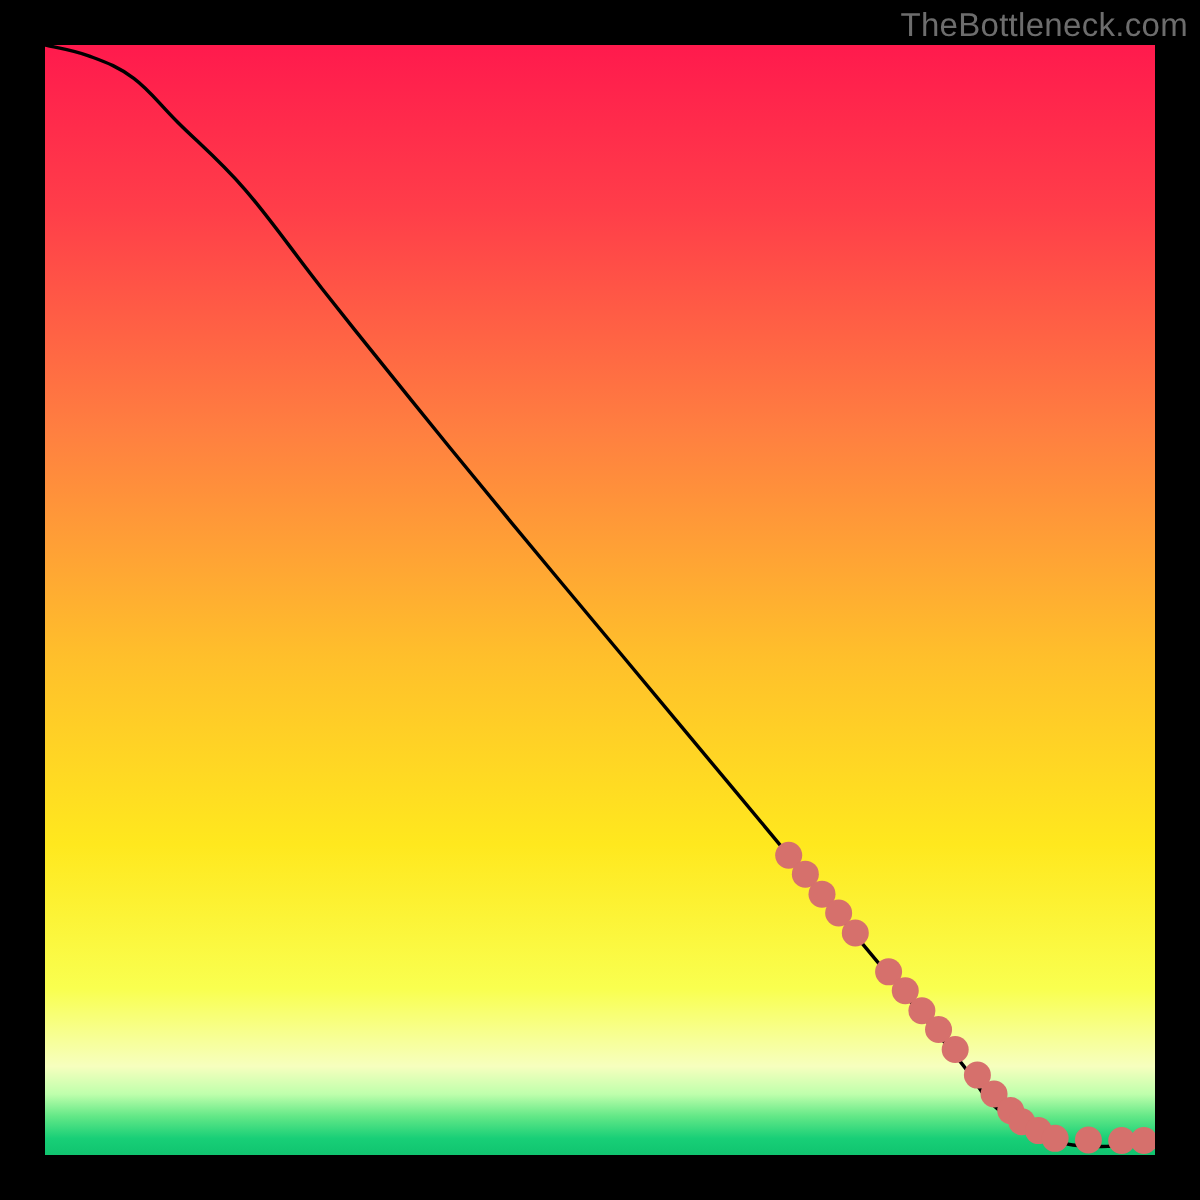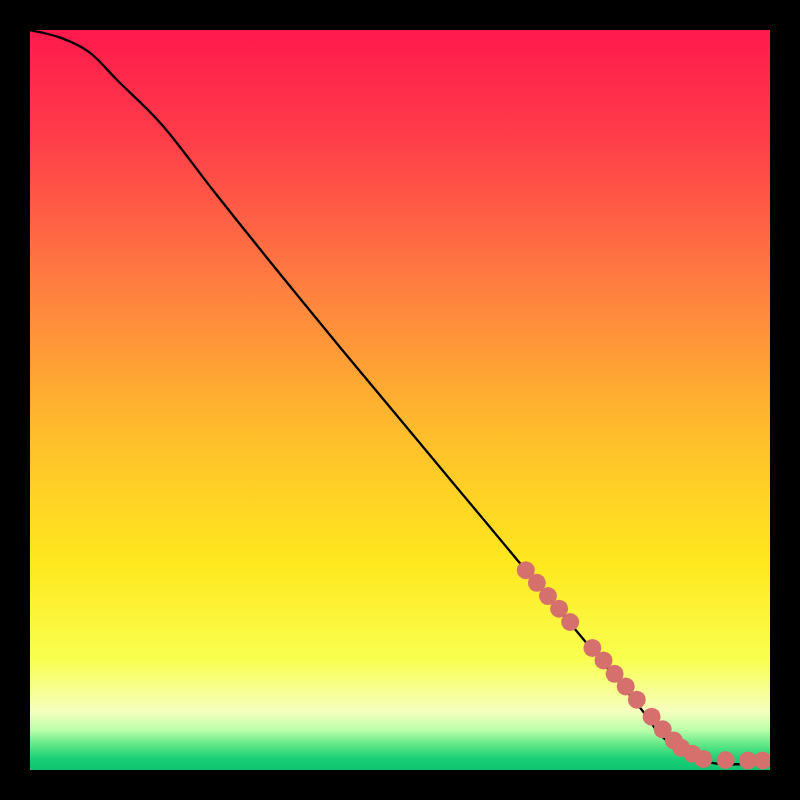--- a/index.html
+++ b/index.html
@@ -85,14 +85,15 @@
           <circle cx="662.3000000000001" cy="723.72" r="9" fill="#d6706c"></circle>
           <circle cx="673.4" cy="728.9" r="9" fill="#d6706c"></circle>
           <circle cx="695.5999999999999" cy="730.01" r="9" fill="#d6706c"></circle>
           <circle cx="717.8" cy="730.38" r="9" fill="#d6706c"></circle>
           <circle cx="732.6" cy="730.38" r="9" fill="#d6706c"></circle>
         </g>
     </svg>
 
   </div>
 
+  <div class="credit">TheBottleneck.com</div>
 
 </div>
 
 </body></html>

